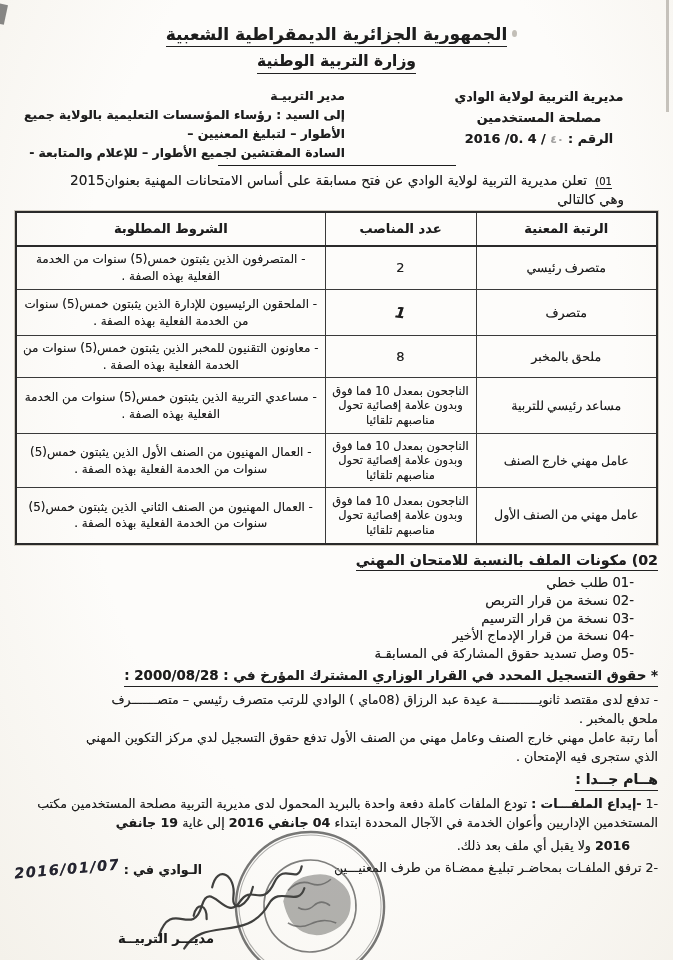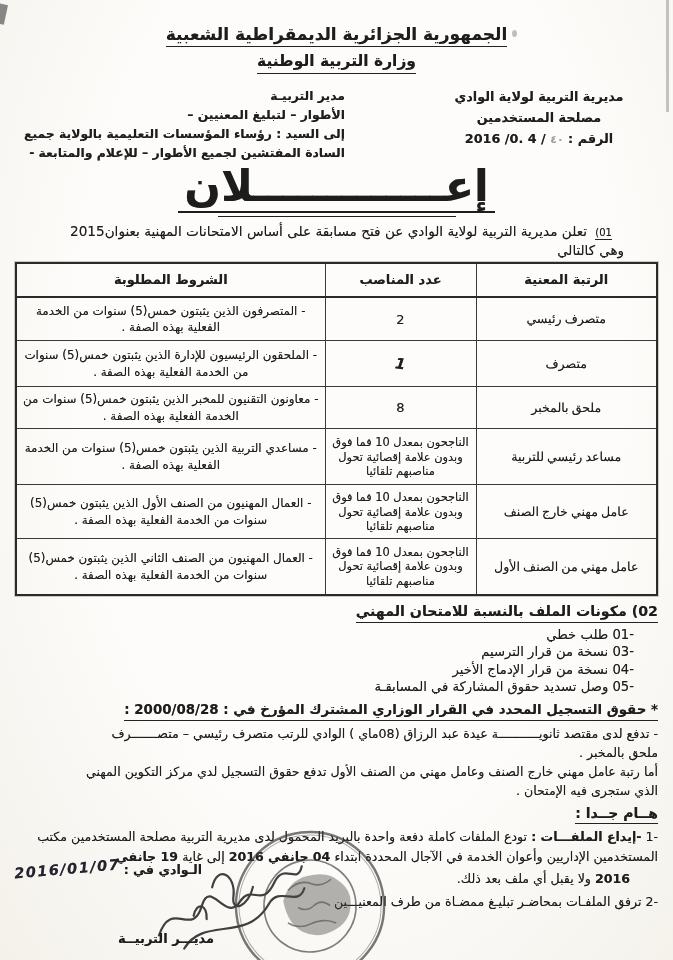--- a/index.html
+++ b/index.html
@@ -88,28 +88,27 @@
         <div>مديرية التربية لولاية الوادي</div>
         <div>مصلحة المستخدمين</div>
         <div>
           <span>الرقم :</span>
           <span class="faint">٤٠</span>
           <span class="num-ltr">2016 /0. 4 /</span>
         </div>
       </div>
       <div class="recipient">
         <div>مدير التربيـة</div>
+        <div>إلى السيد : رؤساء المؤسسات التعليمية بالولاية جميع</div>
         <div>الأطوار – لتبليغ المعنيين –</div>
-        <div>إلى السيد : رؤساء المؤسسات التعليمية بالولاية جميع</div>
         <div>السادة المفتشين لجميع الأطوار – للإعلام والمتابعة -</div>
       </div>
     </div>
 
     <div class="title-wrap">
-      <span class="title">إعـــــــــــــلان</span>
       <div class="title-under"></div>
     </div>
 
     <div class="intro">
       <span class="inum num-ltr">(01</span>
       <span>تعلن مديرية التربية لولاية الوادي عن فتح مسابقة على أساس الامتحانات المهنية بعنوان2015</span>
     </div>
     <div class="intro-tail">وهي كالتالي</div>
 
     <table class="main">
@@ -160,20 +159,21 @@
     </table>
 
     <div class="sec2-head">
       <span class="u">
         <span class="num-ltr">(02</span>
         <span>مكونات الملف بالنسبة للامتحان المهني</span>
       </span>
     </div>
     <div class="doslist">
       <div><span class="num-ltr">01-</span> <span>طلب خطي</span></div>
+      <div><span class="num-ltr">02-</span> <span>نسخة من قرار التربص</span></div>
       <div><span class="num-ltr">03-</span> <span>نسخة من قرار الترسيم</span></div>
       <div><span class="num-ltr">04-</span> <span>نسخة من قرار الإدماج الأخير</span></div>
       <div><span class="num-ltr">05-</span> <span>وصل تسديد حقوق المشاركة في المسابقـة</span></div>
     </div>
 
     <div class="fees-head">
       <span class="u">
         <span>* حقوق التسجيل المحدد في القرار الوزاري المشترك المؤرخ في :</span>
         <span class="num-ltr">2000/08/28</span>
         <span>:</span>

